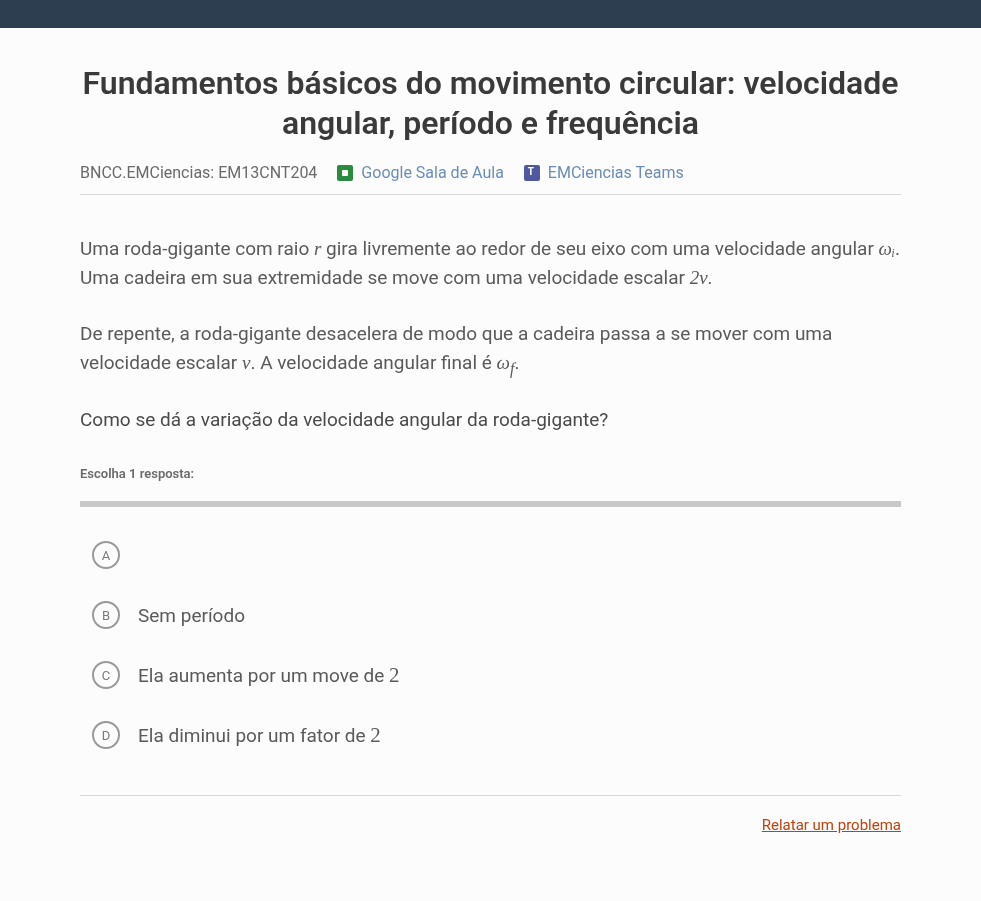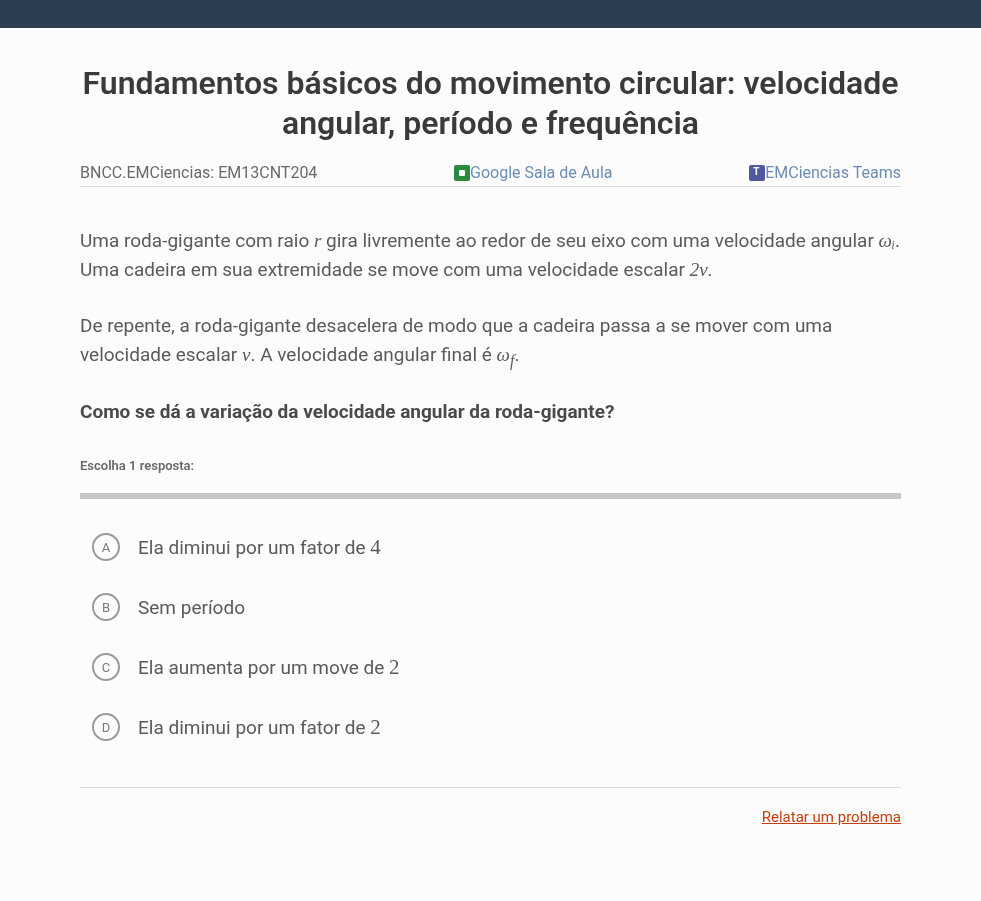--- a/index.html
+++ b/index.html
@@ -31,31 +31,30 @@
       text-align: center;
       line-height: 1.25;
       margin-bottom: 20px;
     }
     .meta-row {
       display: flex;
       align-items: center;
       gap: 20px;
       font-size: 16px;
       color: #7a7a7a;
-      margin-bottom: 4px;
-      justify-content: space-between;
+      margin-bottom: 12px;
     }
     .bncc-label {
       color: #6a6a6a;
     }
     .share-link {
       color: #6b8db5;
       display: inline-flex;
       align-items: center;
-      gap: 0;
+      gap: 8px;
       cursor: pointer;
     }
     .share-icon {
       width: 16px;
       height: 16px;
       display: inline-block;
     }
     .share-icon.google {
       background: #2a8a3e;
       border-radius: 2px;
@@ -96,21 +95,21 @@
       line-height: 1.5;
       margin-bottom: 28px;
     }
     .problem-text .var {
       font-style: italic;
       font-family: "Times New Roman", serif;
     }
     .question-text {
       color: #4a4a4a;
       font-size: 19px;
-      font-weight: 700;
+      font-weight: 400;
       margin-bottom: 35px;
     }
     .choose-label {
       color: #6a6a6a;
       font-size: 13px;
       font-weight: 600;
       margin-bottom: 20px;
     }
     .answers {
       border-top: 6px solid #c8c8c8;
@@ -188,23 +187,20 @@
     <span>De repente, a roda-gigante desacelera de modo que a cadeira passa a se mover com uma velocidade escalar </span><span class="var">v</span><span>. A velocidade angular final é </span><span class="var"><span>ω</span><sub>f</sub></span><span>.</span>
   </p>
 
   <p class="question-text">Como se dá a variação da velocidade angular da roda-gigante?</p>
 
   <p class="choose-label">Escolha 1 resposta:</p>
 
   <div class="answers">
     <div class="answer-row">
       <div class="answer-badge">A</div>
-      <div class="answer-text">
-        <span>Ela diminui por um fator de </span><span class="num">4</span><span></span>
-      </div>
     </div>
     <div class="answer-row">
       <div class="answer-badge">B</div>
       <div class="answer-text">
         <span>Sem período</span><span class="num"></span><span></span>
       </div>
     </div>
     <div class="answer-row">
       <div class="answer-badge">C</div>
       <div class="answer-text">

